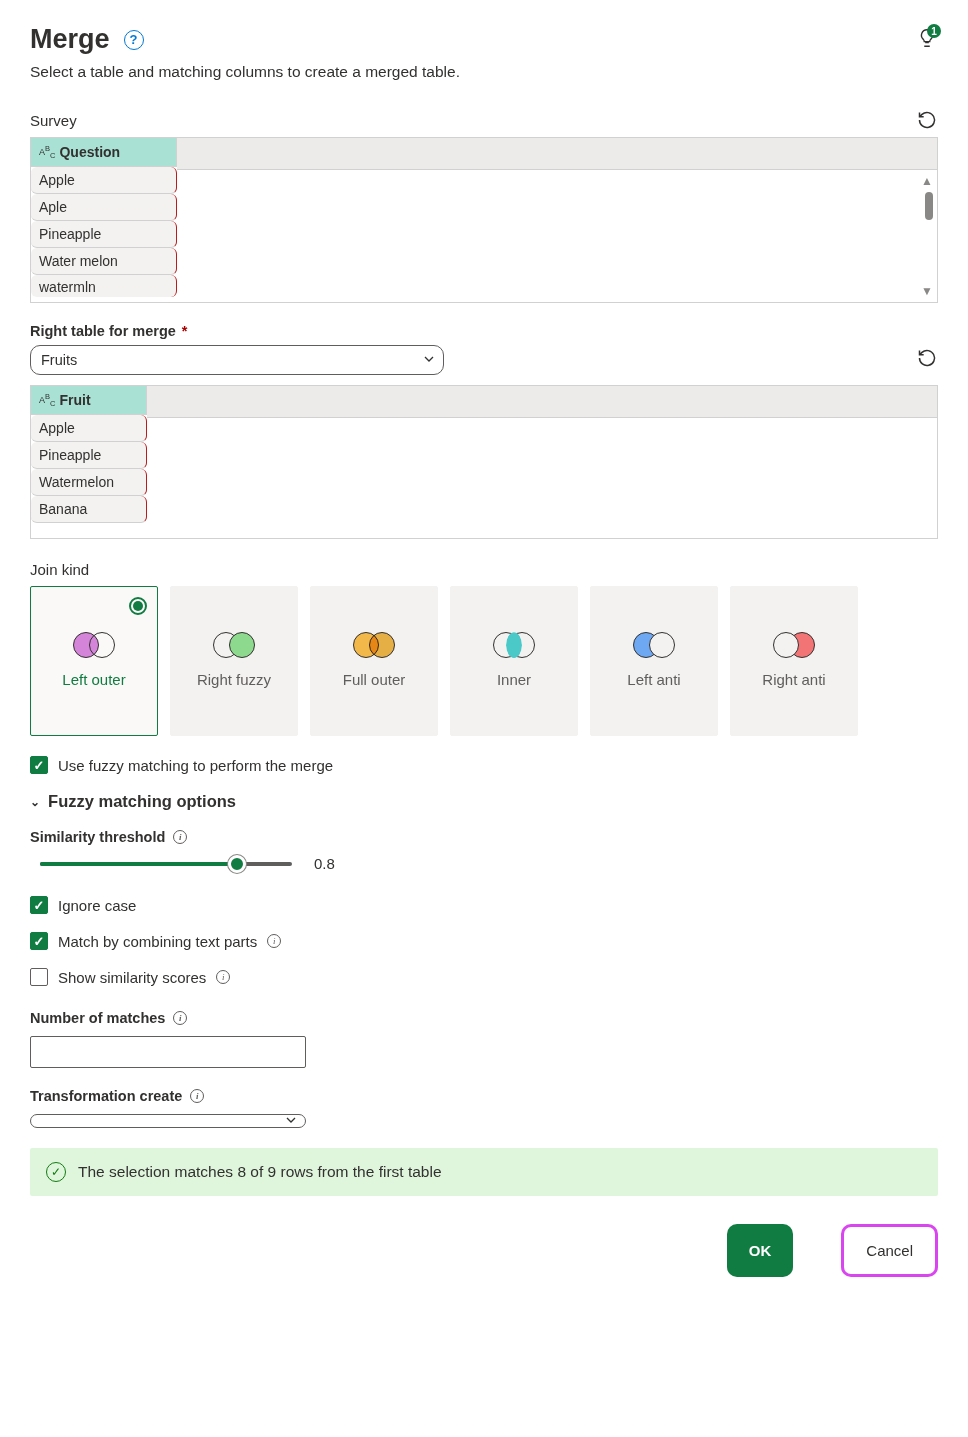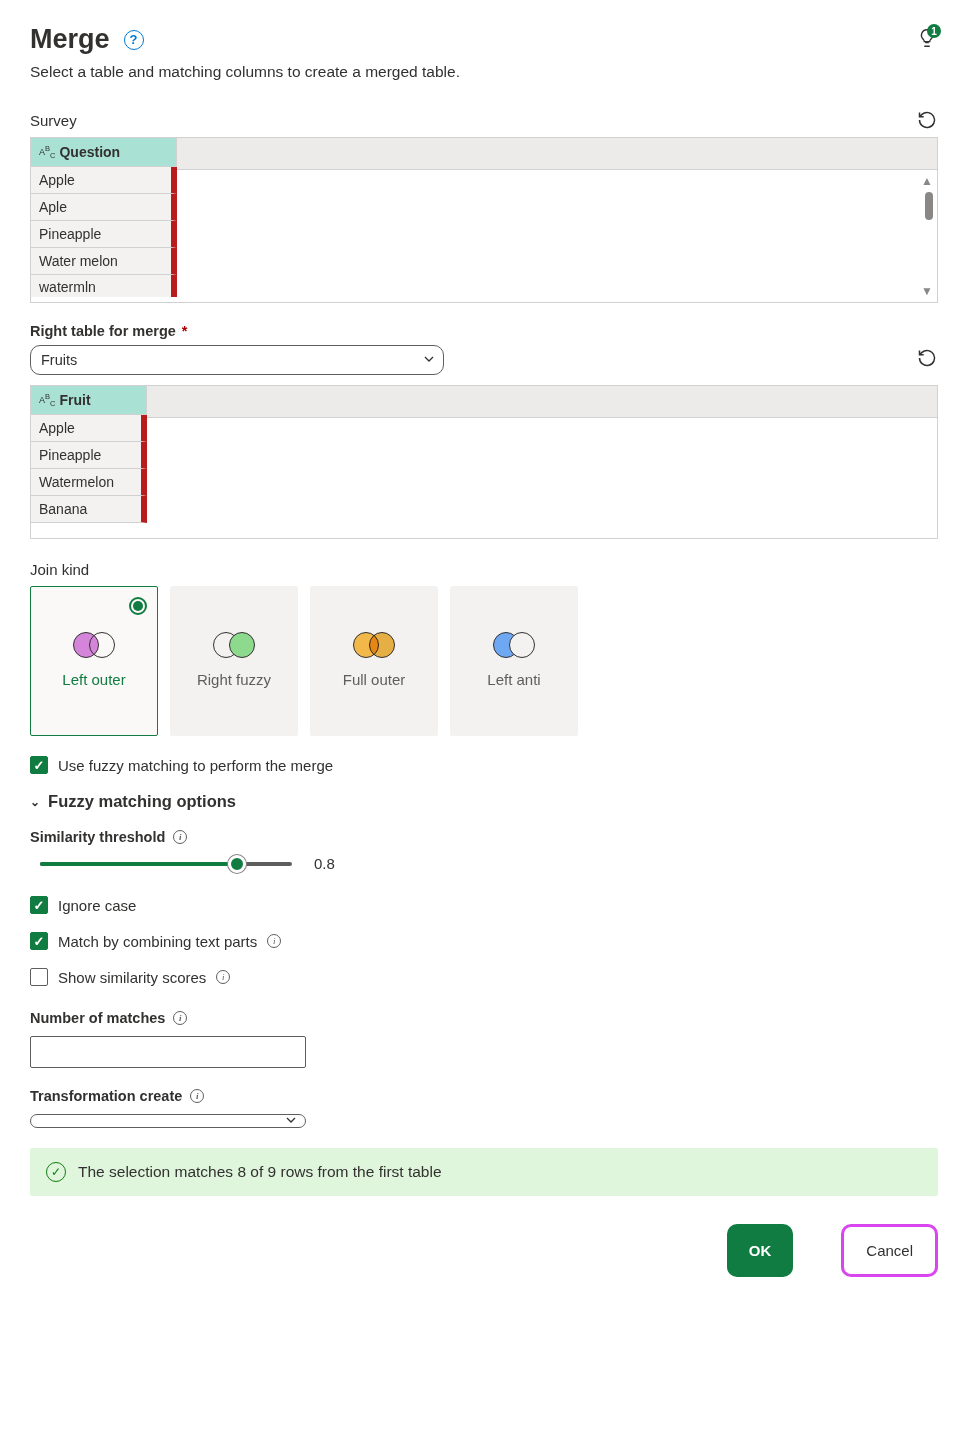--- a/index.html
+++ b/index.html
@@ -12,21 +12,21 @@
 .bulb svg { width: 22px; height: 22px; }
 .bulb .badge { position: absolute; top: -3px; right: -3px; background: #107c41; color: #fff; border-radius: 50%; width: 14px; height: 14px; font-size: 10px; display: flex; align-items: center; justify-content: center; font-weight: 600; }
 .subtitle { font-size: 15.5px; color: #323130; margin-bottom: 28px; }
 .section-label { font-size: 15px; color: #323130; margin-bottom: 6px; display: flex; align-items: center; justify-content: space-between; }
 .refresh { width: 22px; height: 22px; display: flex; align-items: center; justify-content: center; cursor: pointer; }
 .table-preview { border: 1px solid #d1d1d1; margin-bottom: 20px; width: 100%; }
 .table-wrap { display: flex; }
 .col { display: flex; flex-direction: column; }
 .col-header { background: #a9e2d4; padding: 6px 8px; font-weight: 600; font-size: 14px; display: flex; align-items: center; gap: 4px; border-right: 1px solid #d1d1d1; border-bottom: 1px solid #d1d1d1; white-space: nowrap; }
 .abc { font-size: 9px; font-weight: 400; line-height: 1; display: inline-block; }
-.cell { background: #f3f2f1; padding: 5px 8px; border-right: 6px solid #b91c1c; border-bottom: 1px solid #d1d1d1; font-size: 14px; }
+.cell { background: #f3f2f1; padding: 5px 8px; border-right: 1px solid #b91c1c; border-bottom: 1px solid #d1d1d1; font-size: 14px; border-radius: 6px; }
 .rest-col { flex: 1; }
 .rest-header { background: #edebe9; height: 32px; border-bottom: 1px solid #d1d1d1; }
 .rest-body { position: relative; background: #fff; height: 132px; }
 .scroll-arrow { position: absolute; right: 4px; color: #8a8886; font-size: 12px; cursor: pointer; }
 .scroll-arrow.up { top: 4px; }
 .scroll-arrow.down { bottom: 4px; }
 .scroll-thumb { position: absolute; right: 4px; top: 22px; width: 8px; height: 28px; background: #8a8886; border-radius: 4px; }
 .table-preview.survey .rest-body { height: 132px; overflow: hidden; }
 .input-label { font-size: 14.5px; font-weight: 600; margin-bottom: 6px; display: flex; align-items: center; gap: 6px; }
 .req { color: #a80000; }
@@ -184,24 +184,39 @@
   </div>
   <div class="join-card">
     <div class="venn">
         <span class="c c1" style="background:#f2b94a"></span>
         <span class="c c2" style="background:#f2b94a;mix-blend-mode:multiply"></span>
       </div>
     <span class="join-label">Full outer</span>
   </div>
   <div class="join-card">
     <div class="venn">
+      <span class="c c1"></span>
+        <span class="c c2"></span>
+      <span style="position:absolute;left:13px;top:0;width:16px;height:26px;background:#4bc9c9;border-radius:50%/50%;clip-path:ellipse(8px 13px at 8px 13px)"></span>
+    </div>
+    <span class="join-label">Inner</span>
+  </div>
+  <div class="join-card">
+    <div class="venn">
         <span class="c c1" style="background:#6fa8f2"></span>
         <span class="c c2" style="background:#f3f2f1"></span>
       </div>
     <span class="join-label">Left anti</span>
+  </div>
+  <div class="join-card">
+    <div class="venn">
+        <span class="c c2" style="background:#f27474"></span>
+        <span class="c c1" style="background:#f3f2f1"></span>
+      </div>
+    <span class="join-label">Right anti</span>
   </div>
 </div>
 
 <div class="checkbox-row">
   <span class="checkbox checked"></span>
   <span class="checkbox-label">Use fuzzy matching to perform the merge</span>
 </div>
 
 <div class="expand-header">
   <span class="chev-small">⌄</span>

